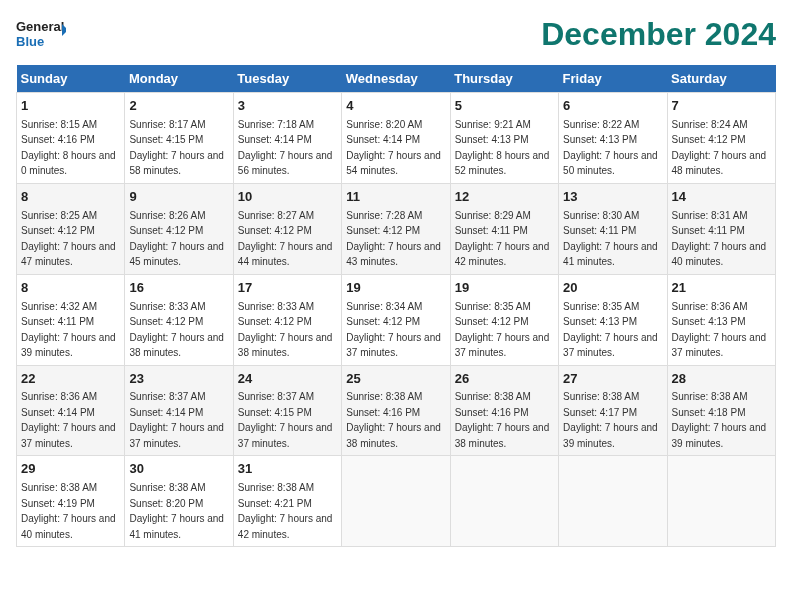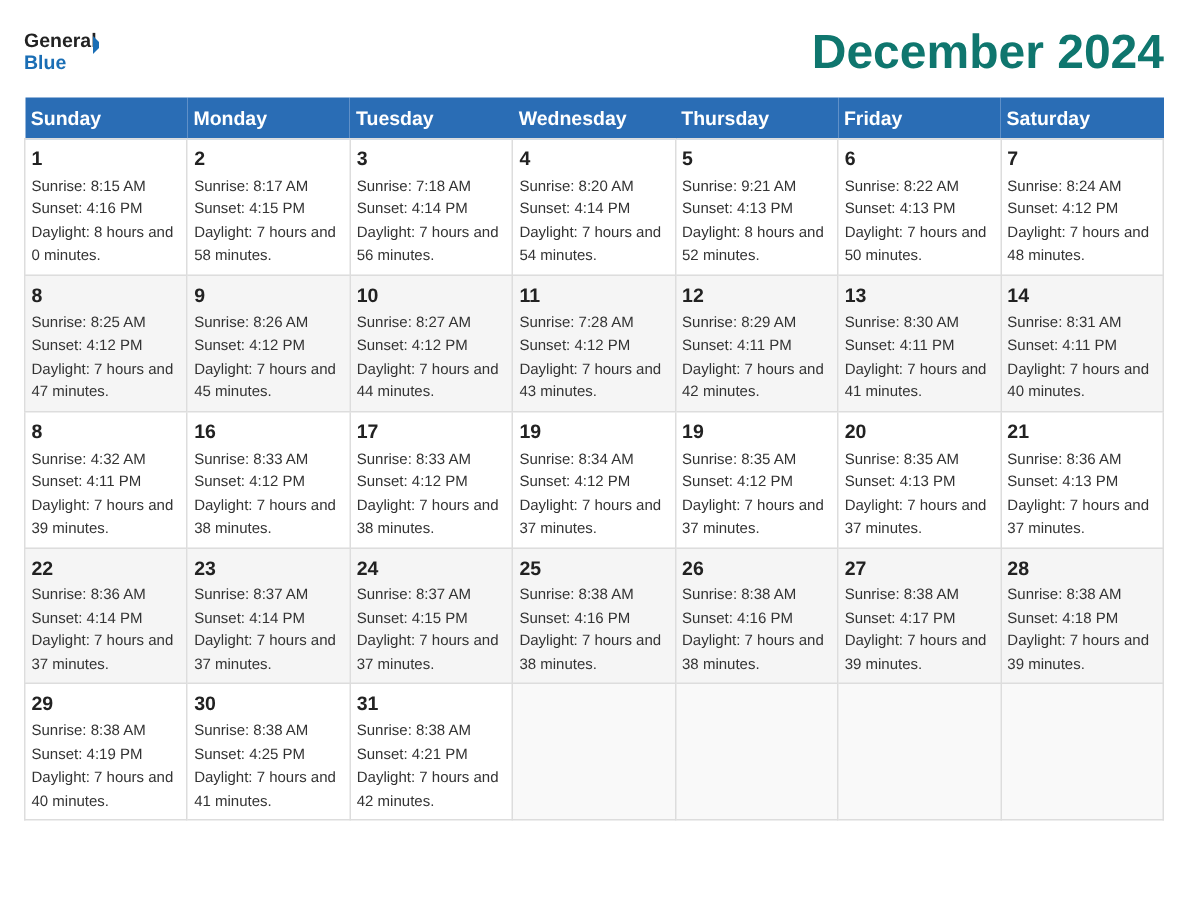--- a/index.html
+++ b/index.html
@@ -280,21 +280,21 @@
       <tr>
         <td>
         <span class="day-num">29</span>
         <span class="day-info">Sunrise: 8:38 AM</span><br>
         <span class="day-info">Sunset: 4:19 PM</span><br>
         <span class="day-info">Daylight: 7 hours and 40 minutes.</span>
       </td>
         <td>
         <span class="day-num">30</span>
         <span class="day-info">Sunrise: 8:38 AM</span><br>
-        <span class="day-info">Sunset: 4:25 PM</span><br>
+        <span class="day-info">Sunset: 8:20 PM</span><br>
         <span class="day-info">Daylight: 7 hours and 41 minutes.</span>
       </td>
         <td>
         <span class="day-num">31</span>
         <span class="day-info">Sunrise: 8:38 AM</span><br>
         <span class="day-info">Sunset: 4:21 PM</span><br>
         <span class="day-info">Daylight: 7 hours and 42 minutes.</span>
       </td>
         <td class="empty"></td>
         <td class="empty"></td>

